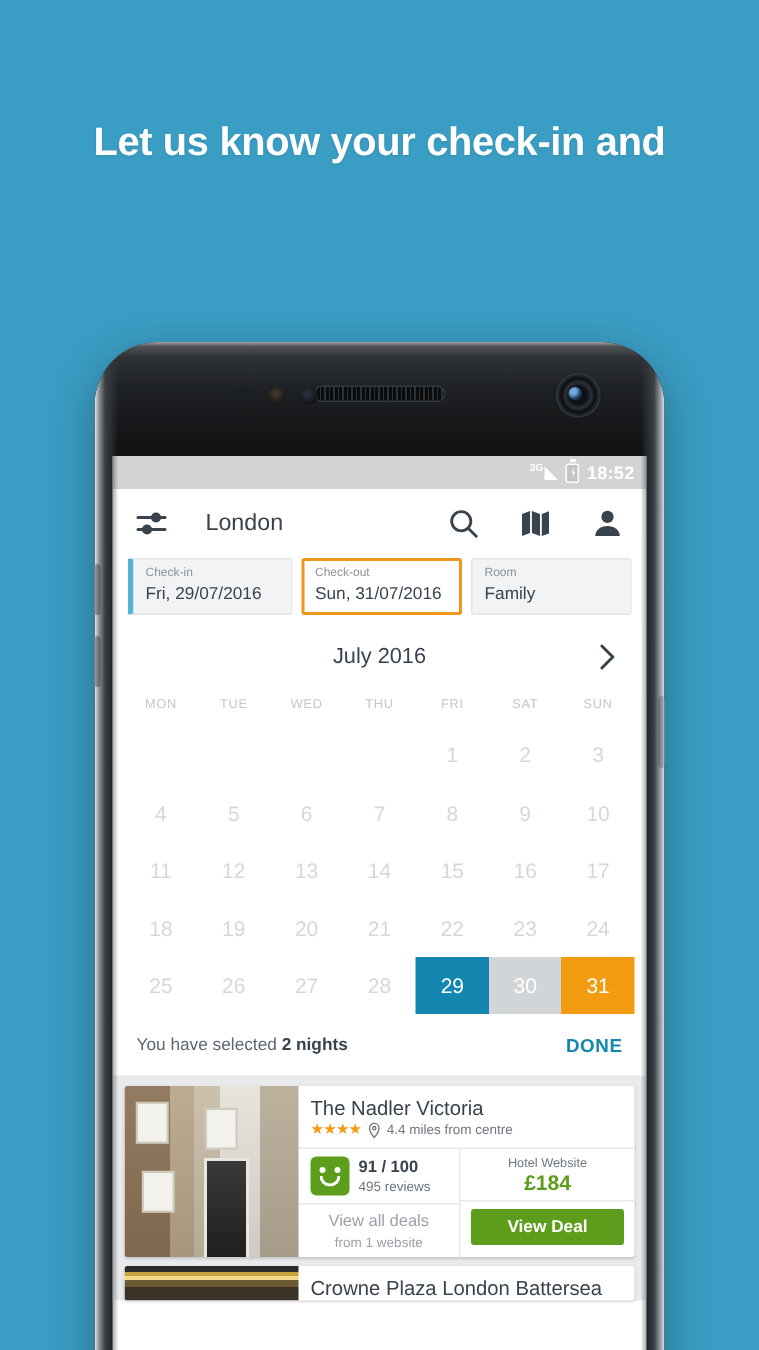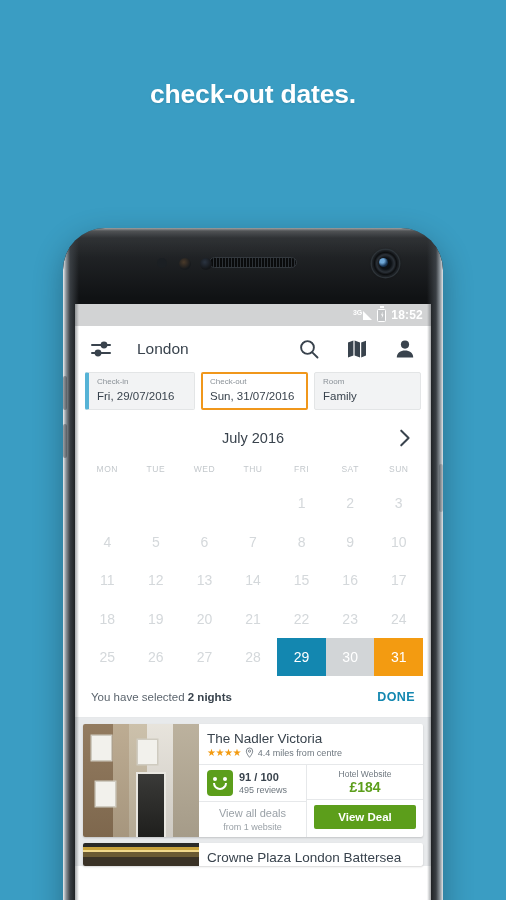--- a/index.html
+++ b/index.html
@@ -232,21 +232,21 @@
   .dealwrap{ flex:1; display:flex; align-items:center; justify-content:center; padding:4px 7px 6px 7px; }
   .deal-btn{
     background:#5c9e1b; color:#ffffff; font-size:11.5px; font-weight:bold;
     border-radius:2px; width:100%; text-align:center; padding:6px 0;
   }
 </style>
 </head>
 <body>
 
 <div class="headline">
-  <div>check-out dates.</div>
+  <div>Let us know your check-in and</div>
 </div>
 
 <div class="phone">
   <div class="bezel-gloss"></div>
   <div class="speaker"></div>
   <div class="sensor s1"></div>
   <div class="sensor s2"></div>
   <div class="sensor s3"></div>
   <div class="camera"></div>
   <div class="btn-side btn-vol-up"></div>

